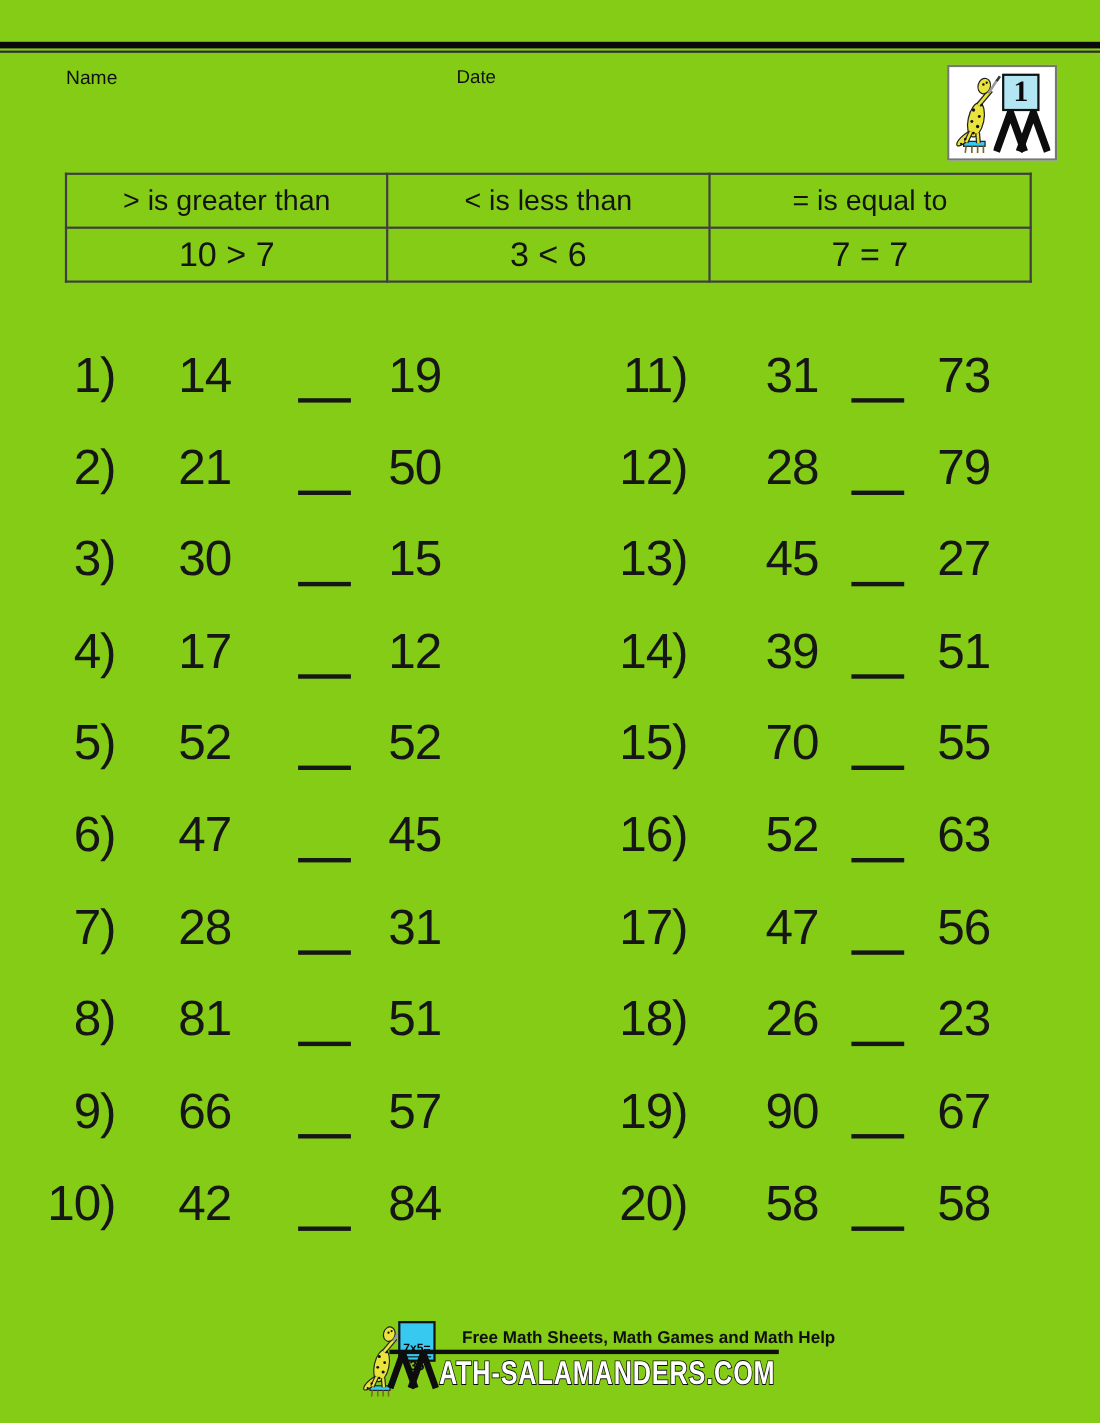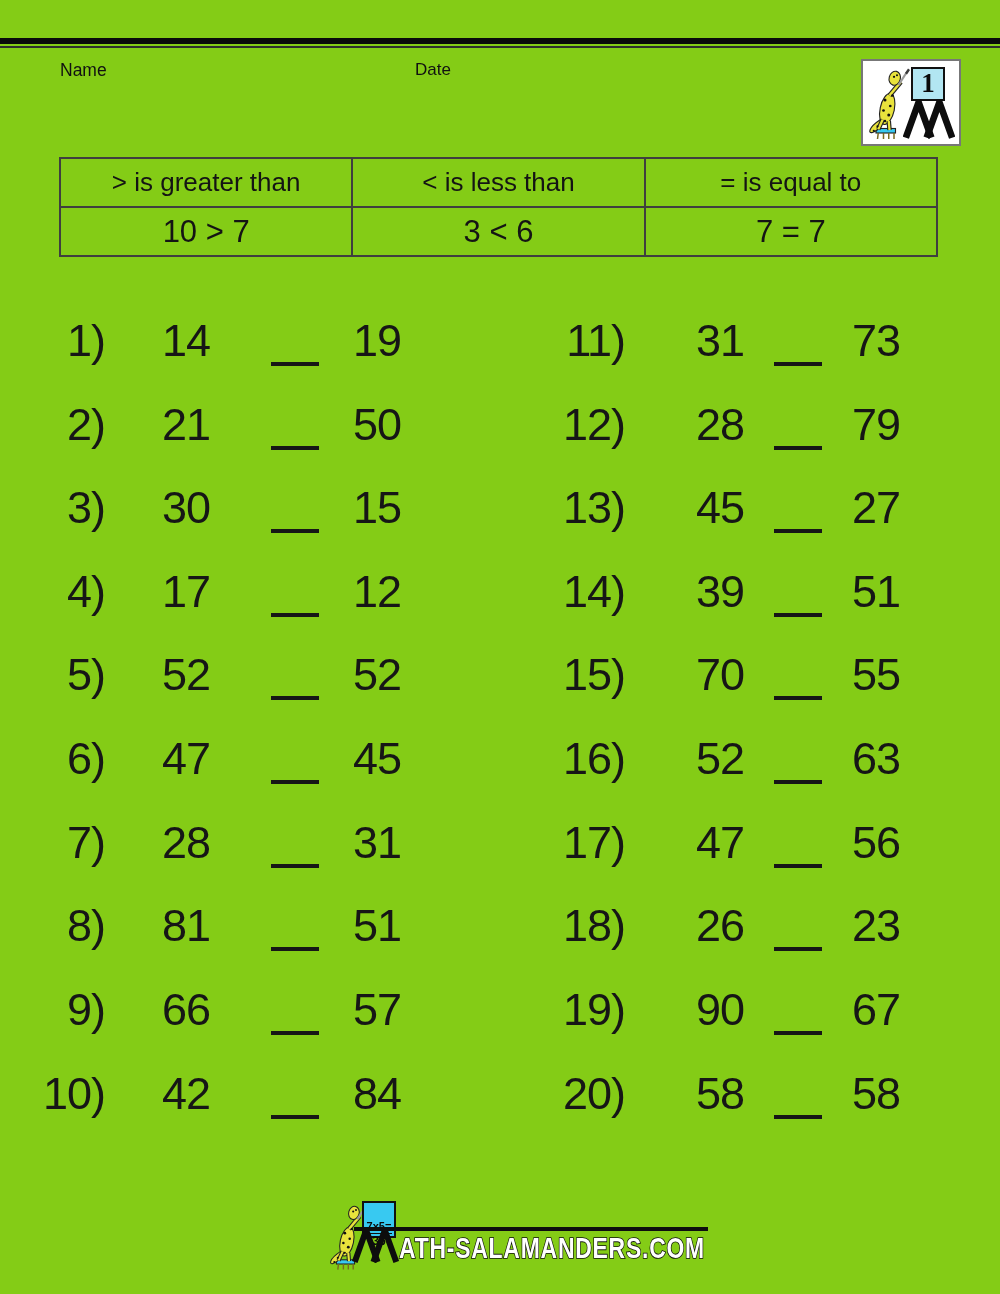--- a/index.html
+++ b/index.html
@@ -250,18 +250,19 @@
   <svg class="f-sal" width="42" height="68" viewBox="0 0 60 96">
       <use href="#sal"></use>
     </svg>
   <div class="f-board">
     <div class="l1">7x5=</div>
     <div class="l2">35</div>
   </div>
   <svg class="f-m" width="47" height="36" viewBox="0 0 110 85">
       <use href="#mg"></use>
     </svg>
+  <div class="tagline">Free Math Sheets, Math Games and Math Help</div>
   <div class="f-rule"></div>
   <svg class="f-site" width="314" height="34" viewBox="0 0 314 34">
     <text x="2" y="27" font-family="Liberation Sans, sans-serif" font-size="30" font-weight="bold" letter-spacing="1" textLength="306" lengthAdjust="spacingAndGlyphs" fill="#ffffff" stroke="#0d0d0d" stroke-width="1.7" paint-order="stroke">ATH-SALAMANDERS.COM</text>
   </svg>
 
 </div>
 
 </body></html>

